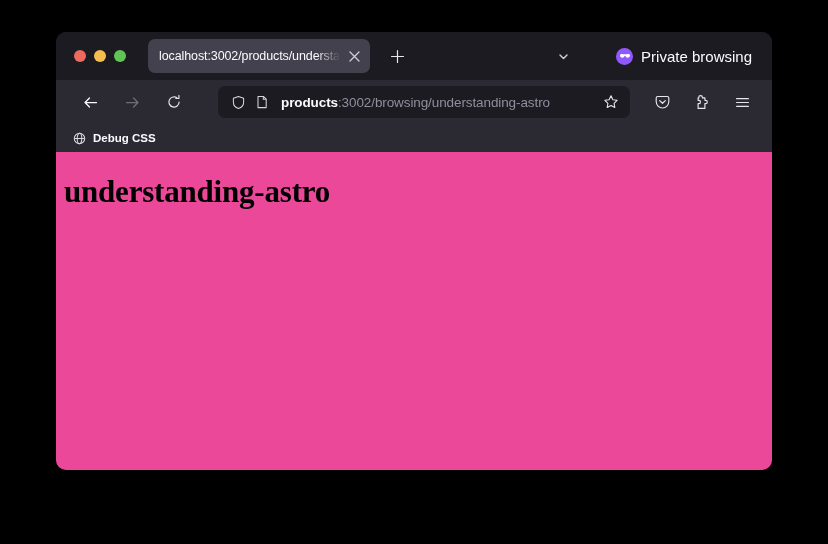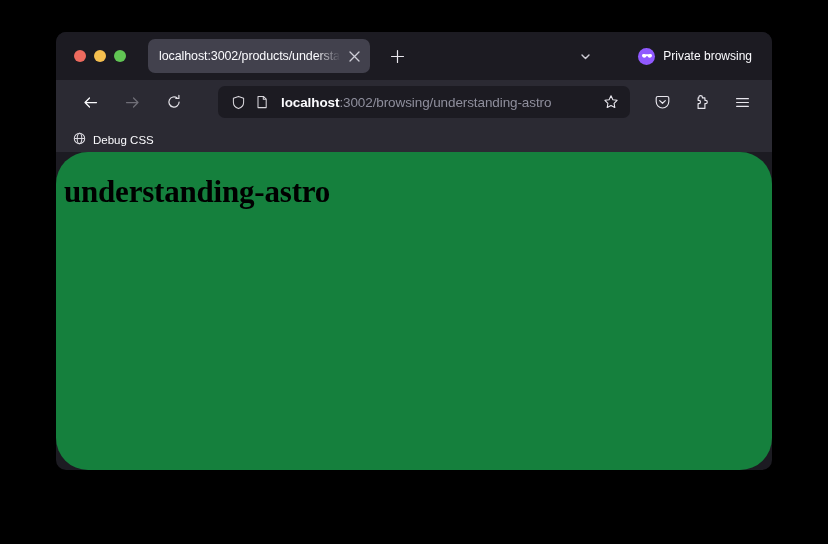--- a/index.html
+++ b/index.html
@@ -97,21 +97,21 @@
     flex: none;
   }
   .private-badge {
     width: 17px; height: 17px;
     border-radius: 50%;
     background: #9059ff;
     display: flex; align-items: center; justify-content: center;
     flex: none;
   }
   .private-label {
-    font-size: 12px;
+    font-size: 15px;
     color: #fbfbfe;
     white-space: nowrap;
   }
 
   
   .nav-toolbar {
     height: 44px;
     background: #2b2a33;
     display: flex;
     align-items: center;
@@ -173,44 +173,44 @@
   .bookmarks-bar {
     height: 28px;
     background: #2b2a33;
     display: flex;
     align-items: center;
     padding: 0 10px;
     flex: none;
   }
   .bookmark-item {
     display: flex;
-    align-items: flex-end;
+    align-items: center;
     gap: 6px;
     padding: 3px 6px;
     border-radius: 4px;
+    font-weight: bold;
   }
   .bookmark-icon {
     width: 15px; height: 15px;
     display: flex; align-items: center; justify-content: center;
     color: #d9d7de;
     flex: none;
   }
   .bookmark-label {
     font-size: 11.5px;
     color: #fbfbfe;
     white-space: nowrap;
   }
 
   
   .page-content {
     flex: 1;
-    background: #15803d;
+    background: #ec4899;
     padding: 22px 0 0 8px;
     overflow: hidden;
-    border-radius: 32px;
   }
   .page-heading {
     font-family: "Liberation Serif", "DejaVu Serif", serif;
     font-weight: bold;
     font-size: 31px;
     color: #000000;
     line-height: 1.15;
     letter-spacing: -0.2px;
   }
 
@@ -298,21 +298,21 @@
         <svg width="15" height="15" viewBox="0 0 15 15">
           <path d="M7.5 1.4 L12.6 3.2 L12.6 7.3 C12.6 10.3 10.4 12.6 7.5 13.6 C4.6 12.6 2.4 10.3 2.4 7.3 L2.4 3.2 Z" stroke="currentColor" stroke-width="1.05" fill="none" stroke-linejoin="round"></path>
         </svg>
       </span>
       <span class="urlbar-icon page">
         <svg width="14" height="14" viewBox="0 0 14 14">
           <path d="M3 1.4 L8.4 1.4 L11.2 4.2 L11.2 12.6 L3 12.6 Z" stroke="currentColor" stroke-width="1.05" fill="none" stroke-linejoin="round"></path>
           <path d="M8.3 1.5 L8.3 4.3 L11.1 4.3" stroke="currentColor" stroke-width="1.05" fill="none" stroke-linejoin="round"></path>
         </svg>
       </span>
-      <span class="url-text"><span class="url-host">localhost</span><span class="url-path">:3002/browsing/understanding-astro</span></span>
+      <span class="url-text"><span class="url-host">products</span><span class="url-path">:3002/browsing/understanding-astro</span></span>
       <span class="star-btn">
         <span>
           <svg width="16" height="16" viewBox="0 0 16 16">
             <path d="M8 1.8 L9.9 5.7 L14.1 6.3 L11.1 9.3 L11.8 13.5 L8 11.5 L4.2 13.5 L4.9 9.3 L1.9 6.3 L6.1 5.7 Z" stroke="currentColor" stroke-width="1.1" fill="none" stroke-linejoin="round"></path>
           </svg>
         </span>
       </span>
     </div>
 
     <div class="toolbar-btn">

